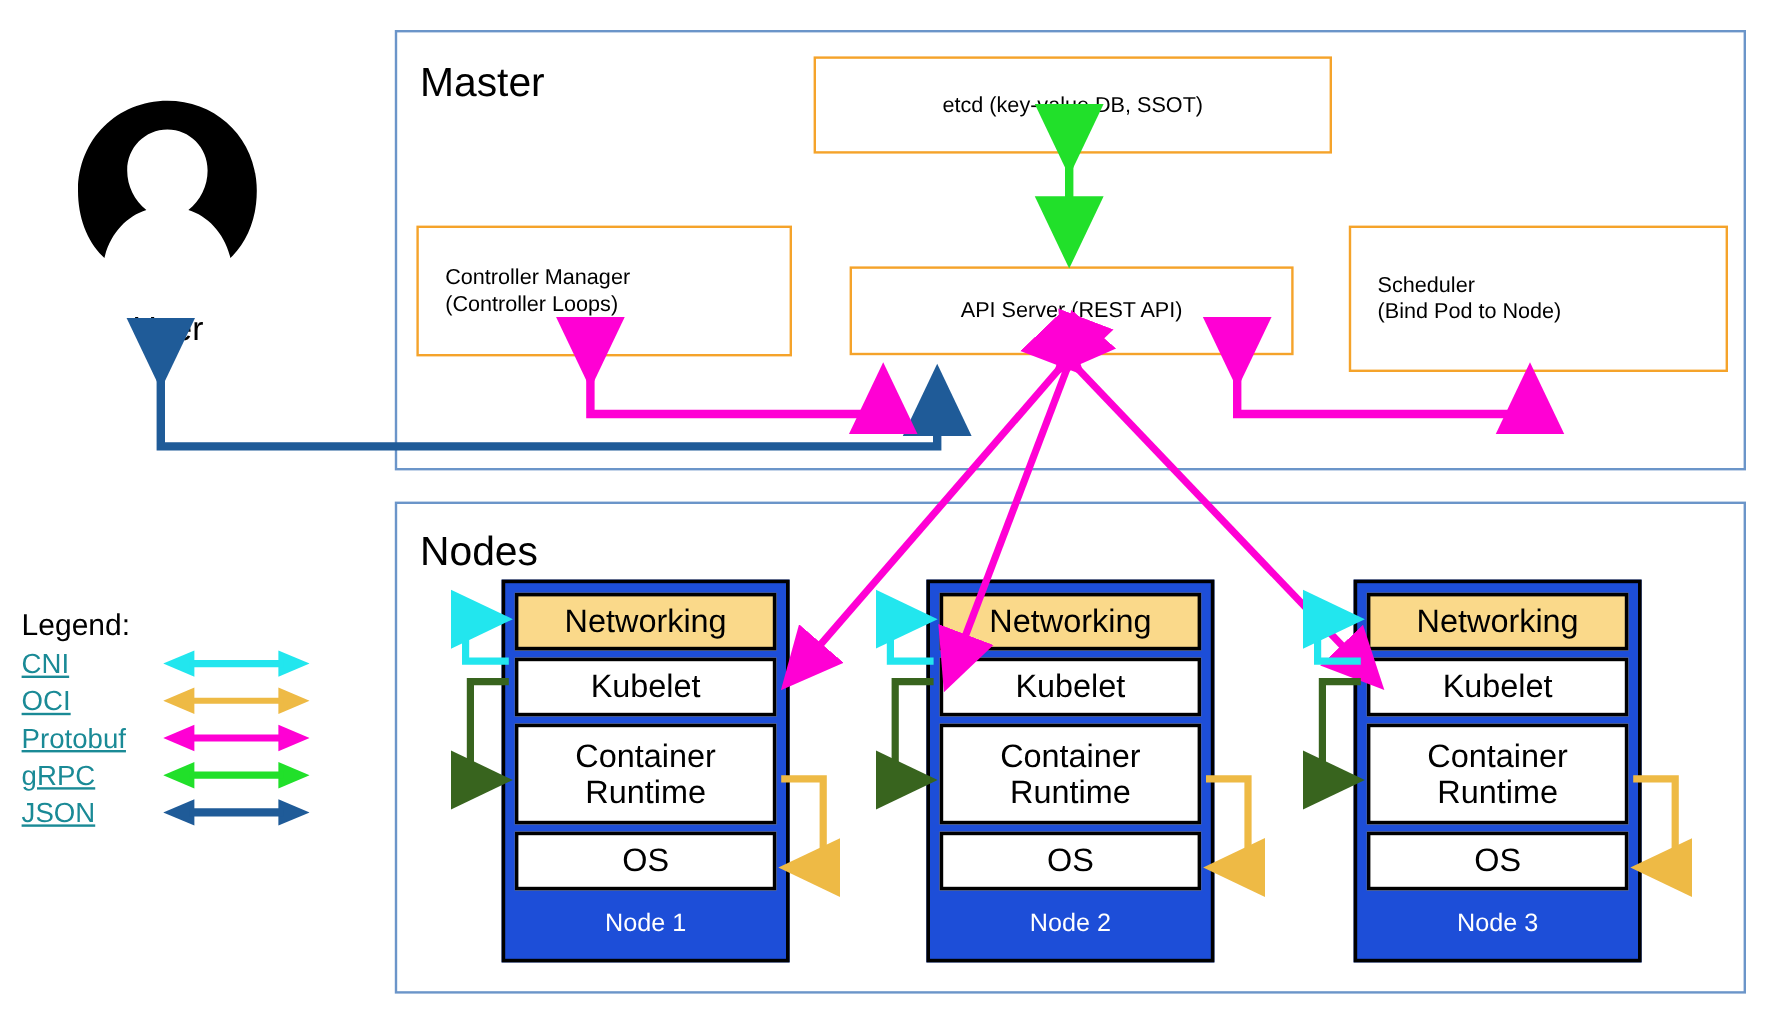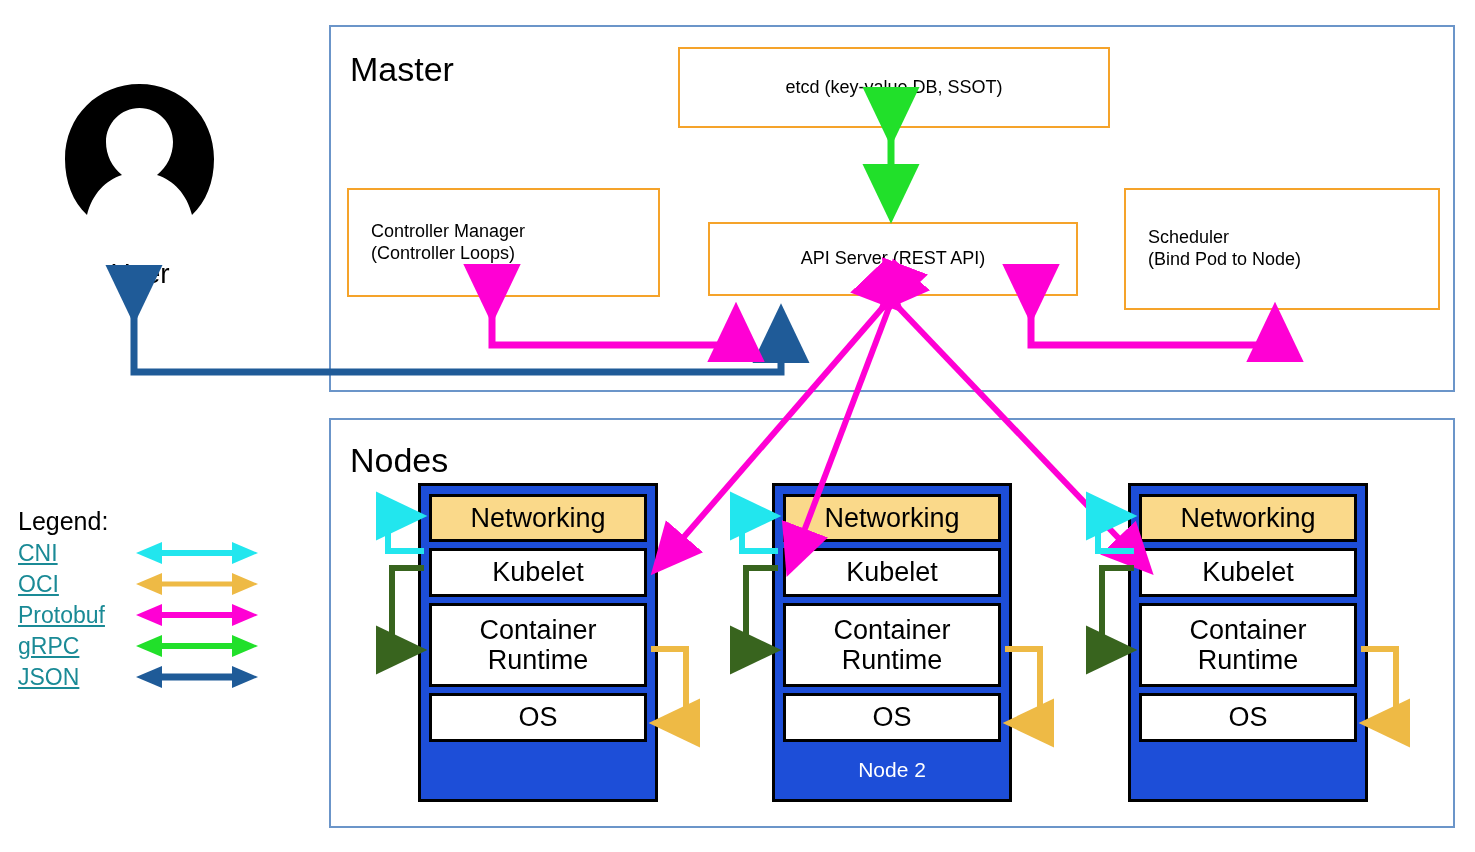--- a/index.html
+++ b/index.html
@@ -260,37 +260,39 @@
 
   <div class="zone" style="left:329px; top:418px; width:1126px; height:410px;"></div>
   <div class="zone-title" style="left:350px; top:443px;">Nodes</div>
 
   <div class="node" style="left:418px; top:483px; width:240px; height:319px;">
     <div class="node-layer net" style="top:8px; height:48px;">Networking</div>
     <div class="node-layer" style="top:62px; height:49px;">Kubelet</div>
     <div class="node-layer" style="top:117px; height:84px;">Container
 Runtime</div>
     <div class="node-layer" style="top:207px; height:49px;">OS</div>
+    <div class="node-name" style="top:272px;">Node 1</div>
   </div>
 
   <div class="node" style="left:772px; top:483px; width:240px; height:319px;">
     <div class="node-layer net" style="top:8px; height:48px;">Networking</div>
     <div class="node-layer" style="top:62px; height:49px;">Kubelet</div>
     <div class="node-layer" style="top:117px; height:84px;">Container
 Runtime</div>
     <div class="node-layer" style="top:207px; height:49px;">OS</div>
     <div class="node-name" style="top:272px;text-align:center;">Node 2</div>
   </div>
 
   <div class="node" style="left:1128px; top:483px; width:240px; height:319px;">
     <div class="node-layer net" style="top:8px; height:48px;">Networking</div>
     <div class="node-layer" style="top:62px; height:49px;">Kubelet</div>
     <div class="node-layer" style="top:117px; height:84px;">Container
 Runtime</div>
     <div class="node-layer" style="top:207px; height:49px;">OS</div>
+    <div class="node-name" style="top:272px;">Node 3</div>
   </div>
 
   <div id="legend" style="left:18px; top:508px;">
     <div id="legend-title">Legend:</div>
 
     <div class="legend-row">
       <span class="legend-label">CNI</span>
       <svg class="legend-arrow" viewBox="0 0 122 26">
         <path d="M0,13 L26,2 L26,24 Z" fill="#22e6ee"></path>
         <path d="M122,13 L96,2 L96,24 Z" fill="#22e6ee"></path>

